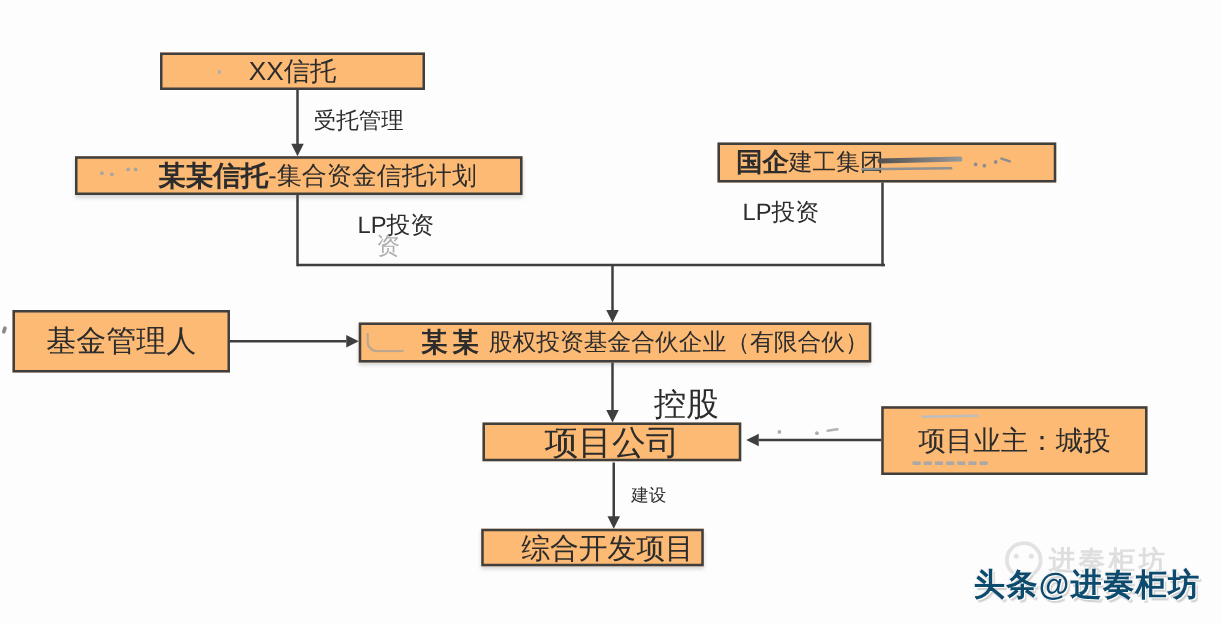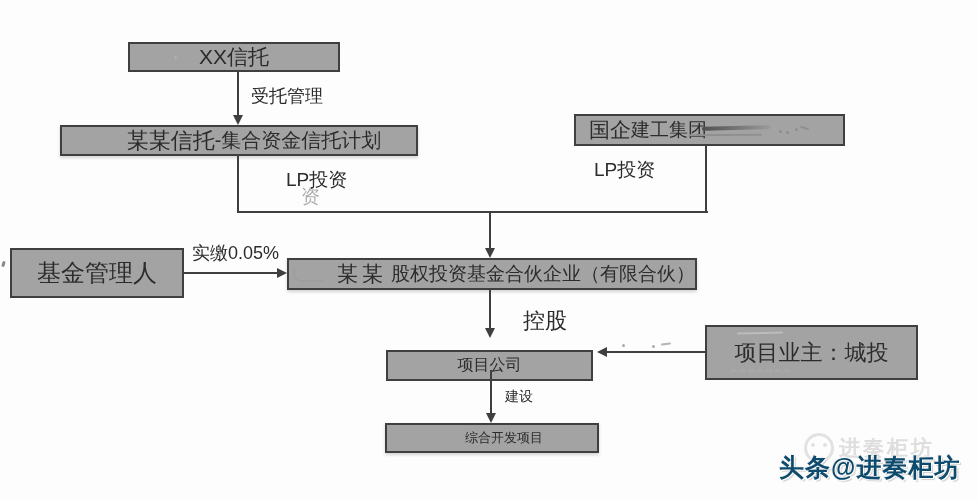--- a/index.html
+++ b/index.html
@@ -9,28 +9,28 @@
     height: 500px;
     background: #fdfdfd;
     overflow: hidden;
     font-family: "Liberation Sans", "DejaVu Sans", sans-serif;
     color: #2c2c2c;
   }
   .node {
     position: absolute;
     box-sizing: border-box;
     border: 2px solid #3f3f3f;
-    background: #a3a3a3;
+    background: #fdba74;
     display: flex;
     align-items: center;
     justify-content: center;
     white-space: nowrap;
     color: #2c2c2c;
   }
-  .node .strong { font-weight: 400; }
+  .node .strong { font-weight: 700; }
   .soft-shadow { box-shadow: 0 2px 3px rgba(110,110,110,0.28); }
   .vline, .hline { position: absolute; background: #3f3f3f; }
   .vline { width: 2px; }
   .hline { height: 2px; }
   .ah { position: absolute; width: 0; height: 0; }
   .ah-down  { border-left: 5px solid transparent; border-right: 5px solid transparent; border-top: 10px solid #3f3f3f; }
   .ah-right { border-top: 5px solid transparent; border-bottom: 5px solid transparent; border-left: 10px solid #3f3f3f; }
   .ah-left  { border-top: 5px solid transparent; border-bottom: 5px solid transparent; border-right: 10px solid #3f3f3f; }
   .edge-label { position: absolute; white-space: nowrap; color: #2c2c2c; }
   .ghost { color: #9a9a9a; opacity: 0.8; }
@@ -80,54 +80,53 @@
 
   <div class="node" style="left:10px; top:248px; width:174px; height:50px; font-size:24px;">
     <span>基金管理人</span>
   </div>
 
   <div class="node soft-shadow" style="left:287px; top:258px; width:410px; height:32px; font-size:19px; padding-left:48px;">
     <span class="strong" style="font-size:21px; letter-spacing:4px; margin-right:4px;">某某</span>
       <span>股权投资基金合伙企业（有限合伙）</span>
   </div>
 
-  <div class="node" style="left:386px; top:338px; width:207px; height:31px; font-size:16px;margin-top:12px;">
+  <div class="node" style="left:386px; top:338px; width:207px; height:31px; font-size:27px;">
     <span>项目公司</span>
   </div>
 
   <div class="node" style="left:705px; top:325px; width:213px; height:55px; font-size:22px;">
     <span>项目业主：城投</span>
   </div>
 
-  <div class="node soft-shadow" style="left:385px; top:423px; width:214px; height:30px; font-size:13px; padding-left:24px;">
+  <div class="node soft-shadow" style="left:385px; top:423px; width:178px; height:30px; font-size:23px; padding-left:24px;">
     <span>综合开发项目</span>
   </div>
 
   <div class="vline" style="left:237px; top:72px; height:44px;"></div>
   <div class="ah ah-down" style="left:233px; top:115px;"></div>
   <div class="edge-label" style="left:251px; top:84px; font-size:18px;">受托管理</div>
 
   <div class="vline" style="left:237px; top:156px; height:57px;"></div>
   <div class="edge-label" style="left:286px; top:167px; font-size:19px;">LP投资</div>
   <div class="edge-label ghost" style="left:301px; top:184px; font-size:19px;">资</div>
 
   <div class="vline" style="left:705px; top:146px; height:67px;"></div>
   <div class="edge-label" style="left:594px; top:157px; font-size:19px;">LP投资</div>
 
   <div class="hline" style="left:238px; top:211px; width:470px;"></div>
   <div class="vline" style="left:489px; top:212px; height:37px;"></div>
   <div class="ah ah-down" style="left:485px; top:248px;"></div>
 
   <div class="hline" style="left:184px; top:272px; width:93px;"></div>
   <div class="ah ah-right" style="left:277px; top:268px;"></div>
-  <div class="edge-label" style="left:192px; top:241px; font-size:18px;">实缴0.05%</div>
 
   <div class="vline" style="left:489px; top:290px; height:39px;"></div>
   <div class="ah ah-down" style="left:485px; top:328px;"></div>
-  <div class="edge-label" style="left:523px; top:306px; font-size:22px;">控股</div>
+  <div class="edge-label" style="left:523px; top:306px; font-size:26px;">控股</div>
 
   <div class="hline" style="left:607px; top:351px; width:98px;"></div>
   <div class="ah ah-left" style="left:597px; top:347px;"></div>
 
   <div class="vline" style="left:490px; top:370px; height:44px;"></div>
   <div class="ah ah-down" style="left:486px; top:413px;"></div>
   <div class="edge-label" style="left:505px; top:388px; font-size:14px;">建设</div>
 
   <div class="smear" style="left:702px; top:126px; width:68px; height:4px; background:linear-gradient(90deg,#4f4f4f,#9a9a9a); transform:rotate(-1.5deg);"></div>
   <div class="smear" style="left:689px; top:134px; width:73px; height:2px; background:#909090; transform:rotate(-0.5deg);"></div>

